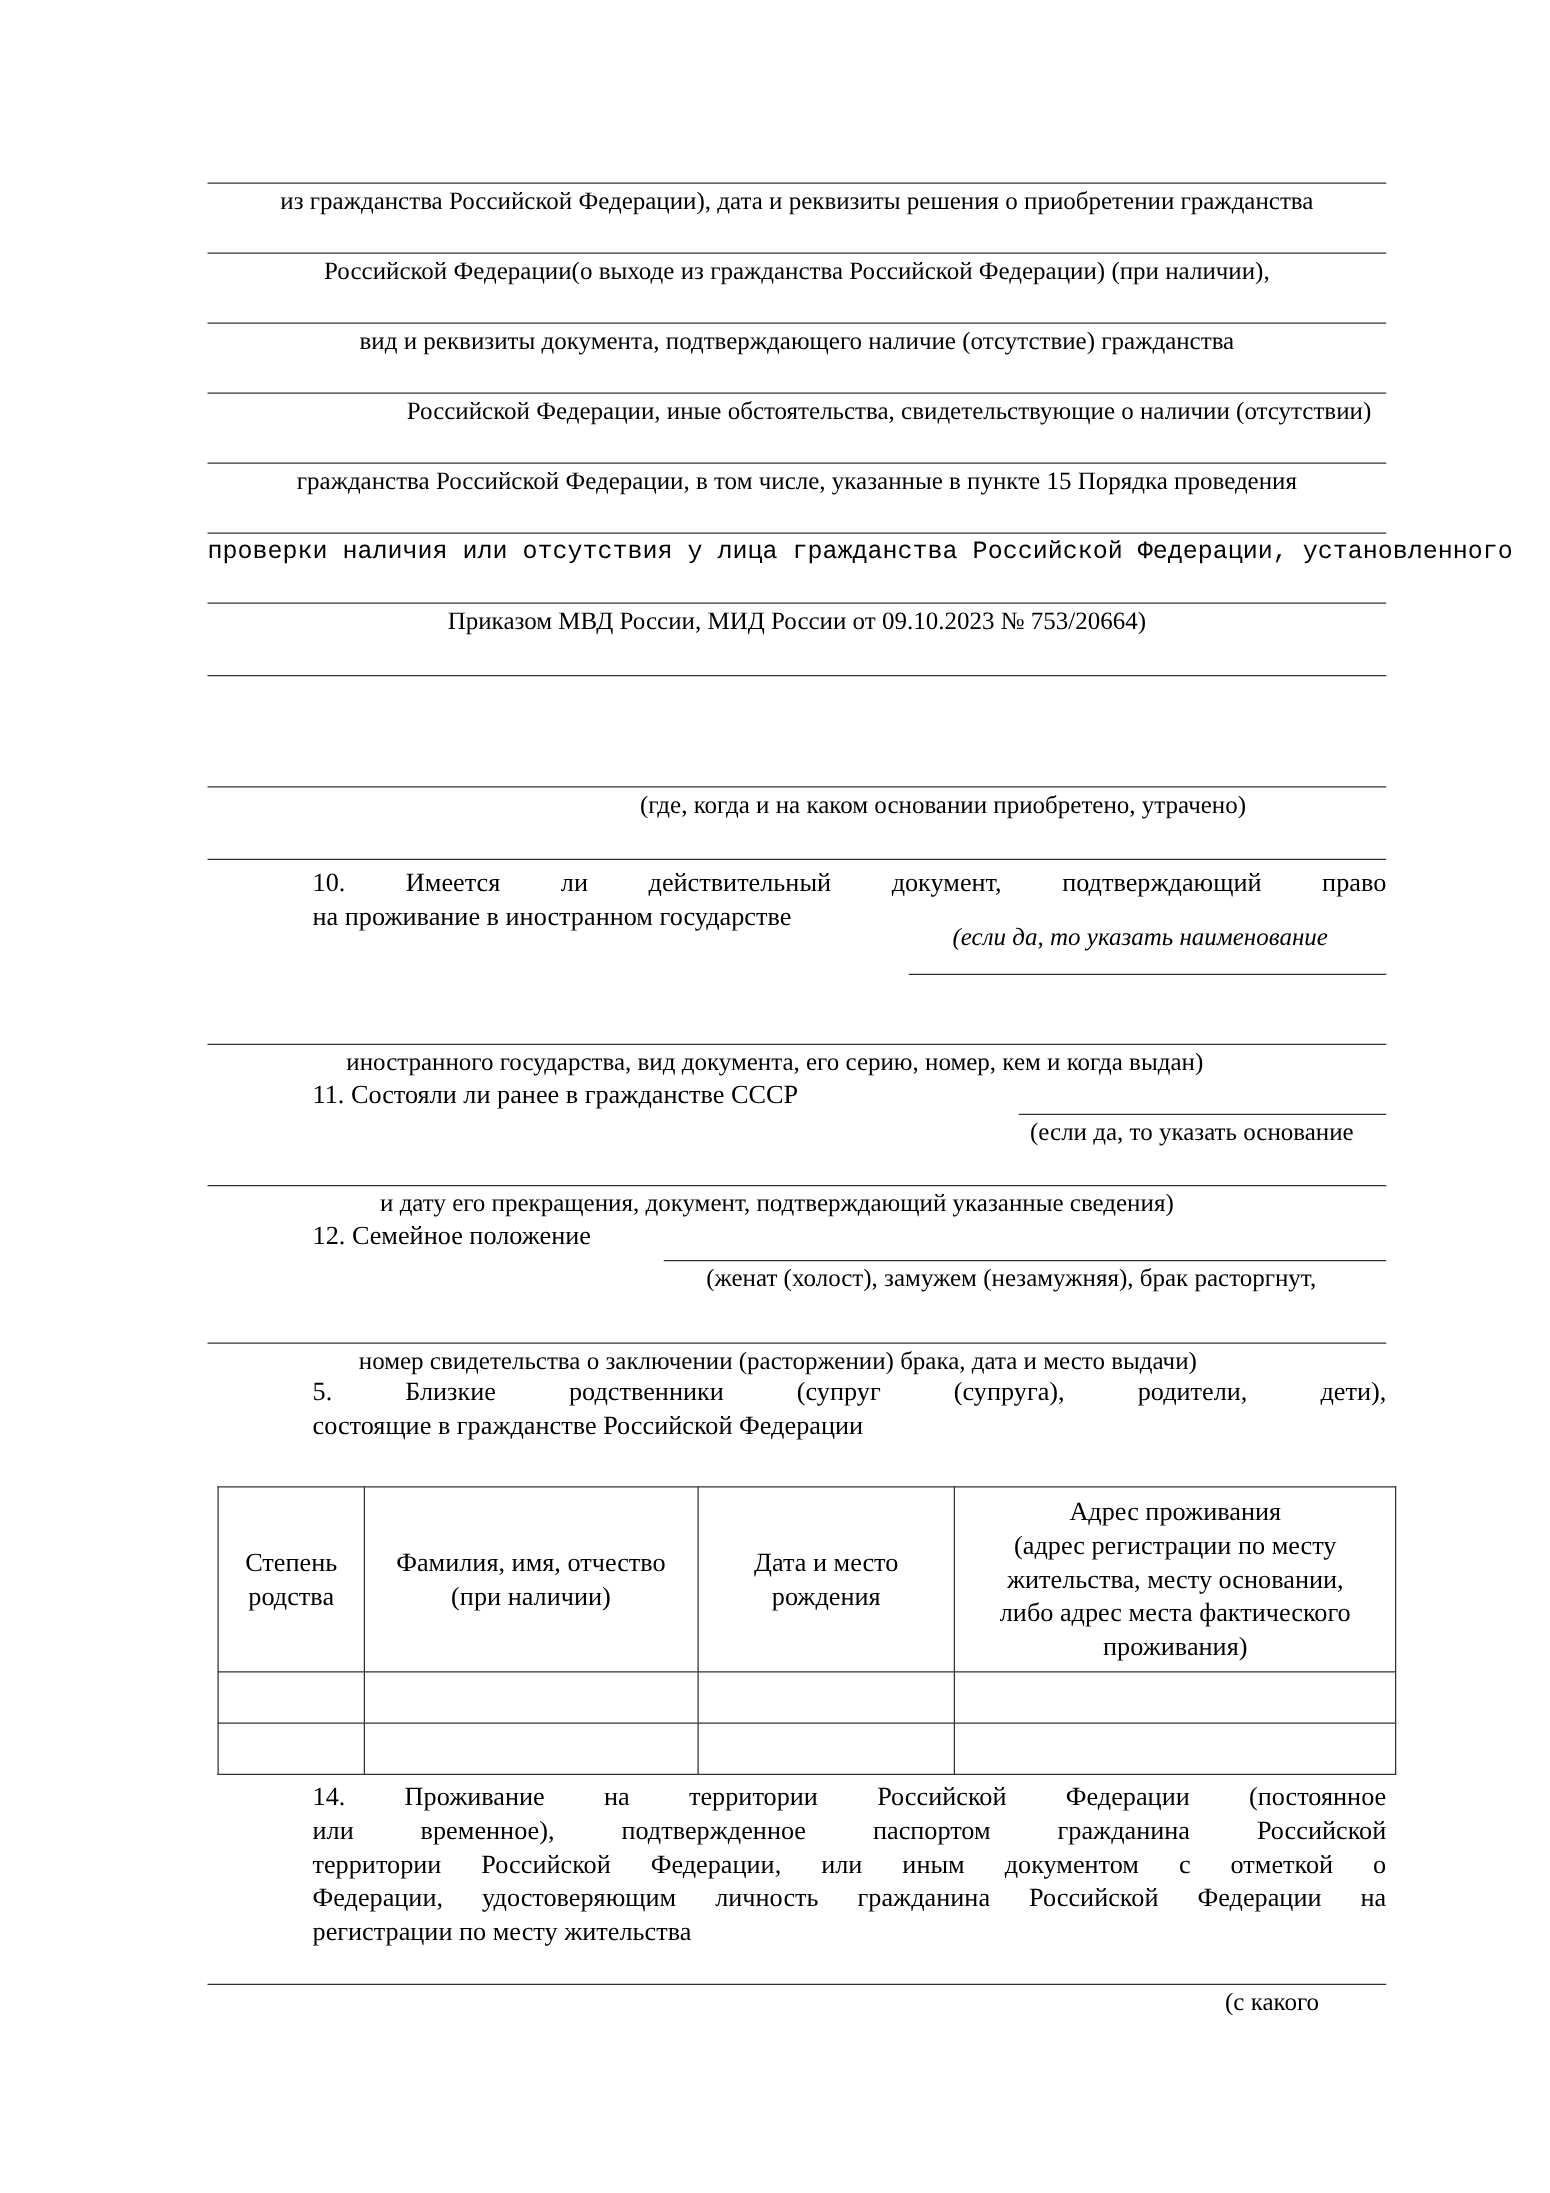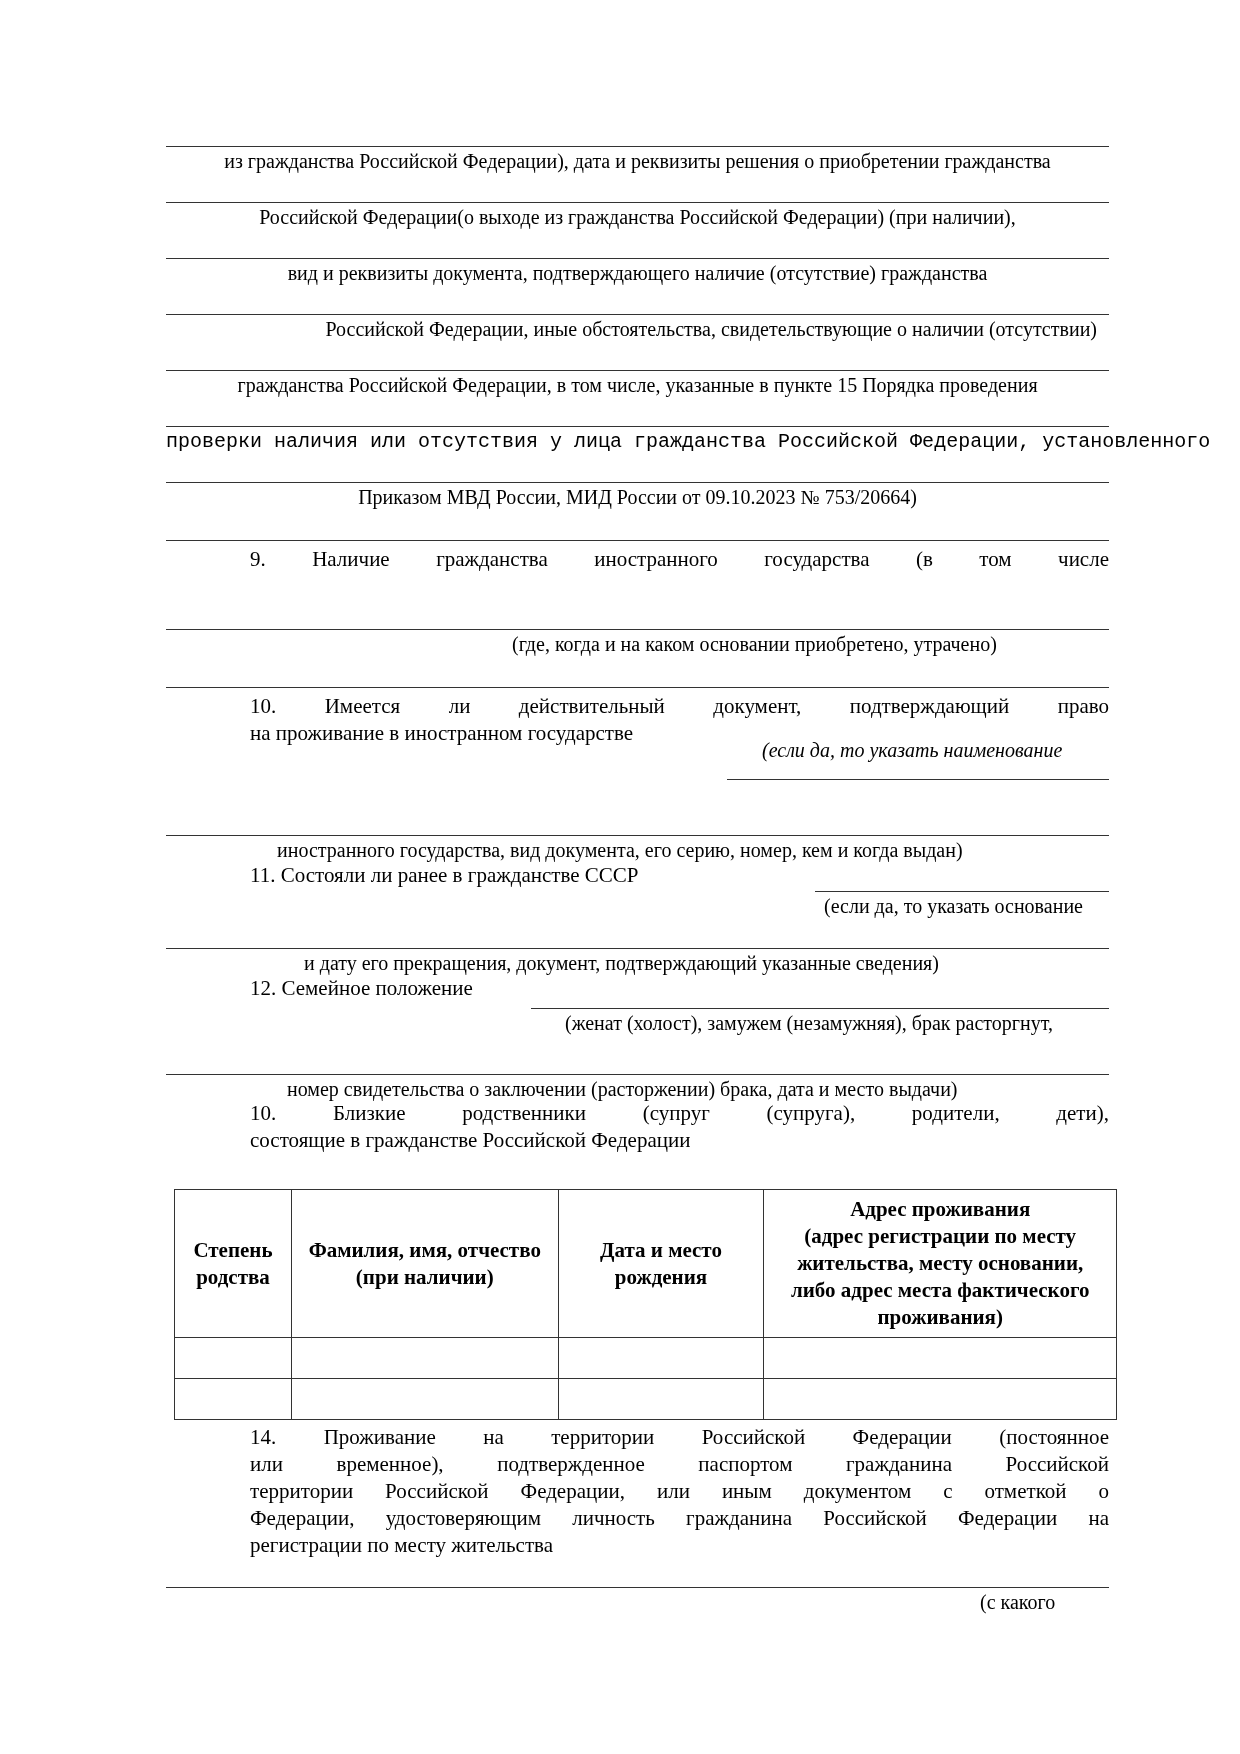--- a/index.html
+++ b/index.html
@@ -16,21 +16,21 @@
     position: absolute; font-size: 21px; line-height: 27px;
     text-align: justify; text-align-last: auto;
   }
   .item .justified { display: block; text-align: justify; text-align-last: justify; }
   .item .last { display: block; text-align: left; }
   table.rel {
     position: absolute; left: 174px; top: 1189px; width: 943px;
     border-collapse: collapse; font-size: 21px; line-height: 27px;
   }
   table.rel td, table.rel th {
-    border: 1.5px solid #333; padding: 0 4px; text-align: center; vertical-align: middle; font-weight: bold;
+    border: 1.5px solid #333; padding: 0 4px; text-align: center; vertical-align: middle; font-weight: normal;
   }
   table.rel thead th { height: 147px; }
   table.rel tbody td { height: 40px; }
 </style>
 </head>
 <body>
 
 <div class="hline" style="left:166px; width:943px; top:146px;"></div>
 <div class="cap center" style="left:166px; width:943px; top:151px;">из гражданства Российской Федерации), дата и реквизиты решения о приобретении гражданства</div>
 
@@ -48,21 +48,20 @@
 
 <div class="hline" style="left:166px; width:943px; top:426px;"></div>
 <div class="cap center" style="left:166px; width:943px; top:432px;font-family:Liberation Mono, monospace;">проверки наличия или отсутствия у лица гражданства Российской Федерации, установленного</div>
 
 <div class="hline" style="left:166px; width:943px; top:482px;"></div>
 <div class="cap center" style="left:166px; width:943px; top:487px;">Приказом МВД России, МИД России от 09.10.2023 № 753/20664)</div>
 
 <div class="hline" style="left:166px; width:943px; top:540px;"></div>
 
 <div class="item" style="left:250px; width:859px; top:546px;">
-  <span class="justified">9. Наличие гражданства иностранного государства (в том числе</span>
 </div>
 <div class="hline" style="left:166px; width:943px; top:629px;"></div>
 <div class="cap" style="left:512px; top:634px;">(где, когда и на каком основании приобретено, утрачено)</div>
 
 <div class="hline" style="left:166px; width:943px; top:687px;"></div>
 
 <div class="item" style="left:250px; width:859px; top:693px;">
   <span class="justified">10. Имеется ли действительный документ, подтверждающий право</span>
   <span class="last">на проживание в иностранном государстве</span>
 </div>
@@ -77,21 +76,21 @@
 <div class="hline" style="left:166px; width:943px; top:948px;"></div>
 <div class="cap" style="left:304px; top:953px;">и дату его прекращения, документ, подтверждающий указанные сведения)</div>
 
 <div class="item" style="left:250px; top:975px;">12. Семейное положение</div>
 <div class="hline" style="left:531px; width:578px; top:1008px;"></div>
 <div class="cap" style="left:565px; top:1013px;">(женат (холост), замужем (незамужняя), брак расторгнут,</div>
 <div class="hline" style="left:166px; width:943px; top:1074px;"></div>
 <div class="cap" style="left:287px; top:1079px;">номер свидетельства о заключении (расторжении) брака, дата и место выдачи)</div>
 
 <div class="item" style="left:250px; width:859px; top:1100px;">
-  <span class="justified">10. Близкие родственники (супруг (супруга), родители, дети),</span>
+  <span class="justified">5. Близкие родственники (супруг (супруга), родители, дети),</span>
   <span class="last">состоящие в гражданстве Российской Федерации</span>
 </div>
 
 <table class="rel">
   <colgroup>
     <col style="width:117px">
     <col style="width:267px">
     <col style="width:206px">
     <col style="width:353px">
   </colgroup>

